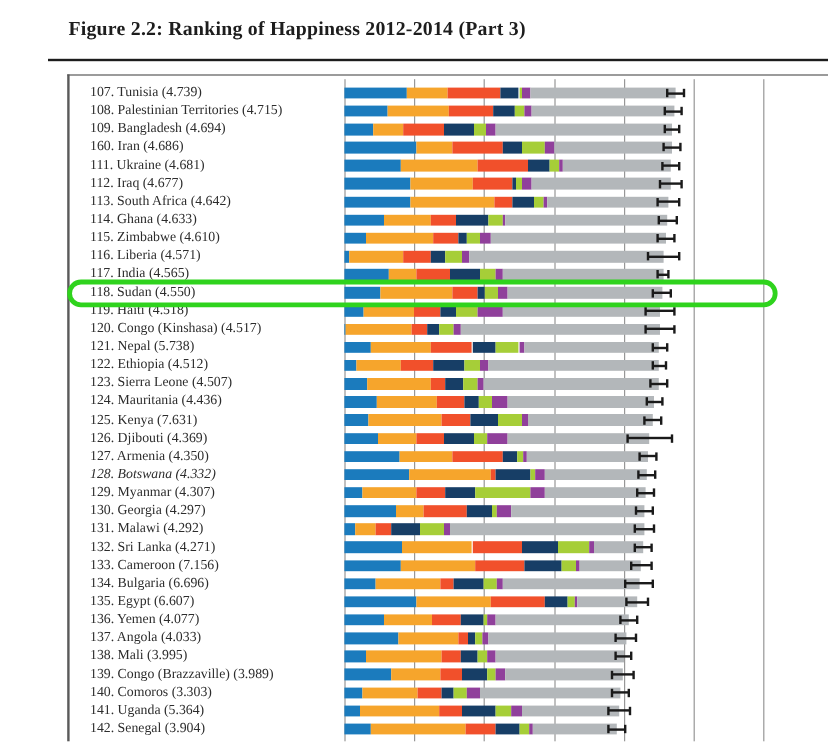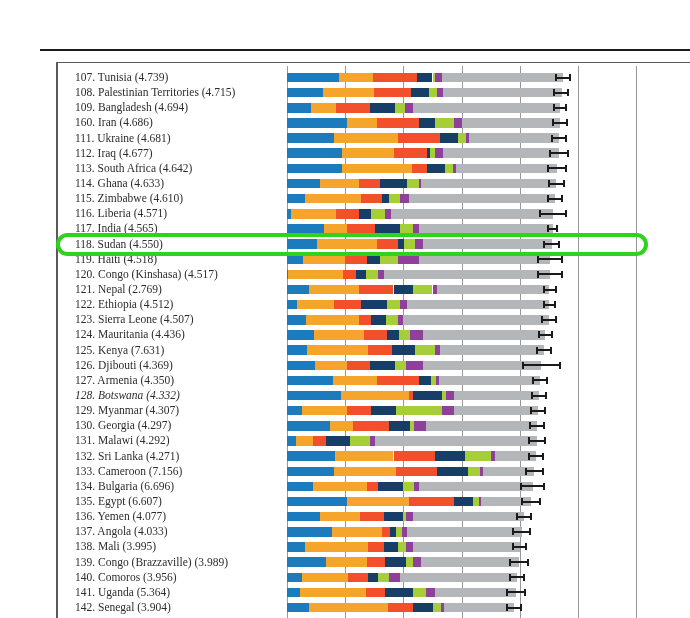--- a/index.html
+++ b/index.html
@@ -27,20 +27,21 @@
   .err-cap{position:absolute;width:2px;height:7px;background:#1a1a1a;}
   .highlight-box{
     position:absolute;box-sizing:border-box;
     border:4px solid #2fd31d;border-radius:12px;background:transparent;
   }
 </style>
 </head>
 <body>
 
 <div id="stage">
+  <div class="figure-title">Figure 2.2: Ranking of Happiness 2012-2014 (Part 3)</div>
   <div class="title-rule"></div>
   <div class="frame-top"></div>
   <div class="frame-left"></div>
   <div id="grid">
       <div class="gridline" style="left: 287px;"></div>
       <div class="gridline" style="left: 345.2px;"></div>
       <div class="gridline" style="left: 403.4px;"></div>
       <div class="gridline" style="left: 461.6px;"></div>
       <div class="gridline" style="left: 519.8px;"></div>
       <div class="gridline" style="left: 578px;"></div>
@@ -194,21 +195,21 @@
       <div class="seg" style="left: 287px; top: 269.635px; width: 1.164px; background: rgb(27, 123, 189);"></div>
       <div class="seg" style="left: 288.164px; top: 269.635px; width: 55.29px; background: rgb(246, 165, 44);"></div>
       <div class="seg" style="left: 343.454px; top: 269.635px; width: 12.804px; background: rgb(241, 80, 43);"></div>
       <div class="seg" style="left: 356.258px; top: 269.635px; width: 9.894px; background: rgb(23, 62, 102);"></div>
       <div class="seg" style="left: 366.152px; top: 269.635px; width: 12.222px; background: rgb(166, 206, 56);"></div>
       <div class="seg" style="left: 378.374px; top: 269.635px; width: 5.238px; background: rgb(144, 64, 155);"></div>
       <div class="seg" style="left: 383.612px; top: 269.635px; width: 166.452px; background: rgb(179, 183, 186);"></div>
       <div class="err-line" style="left: 538.249px; top: 273.385px; width: 23.28px;"></div>
       <div class="err-cap" style="left: 537.249px; top: 270.885px;"></div>
       <div class="err-cap" style="left: 560.529px; top: 270.885px;"></div>
-      <div class="row-label" style="top: 282.03px;">121. Nepal (2.769)</div>
+      <div class="row-label" style="top: 282.03px;">121. Nepal (5.738)</div>
       <div class="seg" style="left: 287px; top: 284.78px; width: 21.534px; background: rgb(27, 123, 189);"></div>
       <div class="seg" style="left: 308.534px; top: 284.78px; width: 50.052px; background: rgb(246, 165, 44);"></div>
       <div class="seg" style="left: 358.586px; top: 284.78px; width: 34.92px; background: rgb(241, 80, 43);"></div>
       <div class="seg" style="left: 393.506px; top: 284.78px; width: 19.788px; background: rgb(23, 62, 102);"></div>
       <div class="seg" style="left: 413.294px; top: 284.78px; width: 19.206px; background: rgb(166, 206, 56);"></div>
       <div class="seg" style="left: 432.5px; top: 284.78px; width: 4.074px; background: rgb(144, 64, 155);"></div>
       <div class="seg" style="left: 436.574px; top: 284.78px; width: 112.908px; background: rgb(179, 183, 186);"></div>
       <div class="err-line" style="left: 543.895px; top: 288.53px; width: 11.64px;"></div>
       <div class="err-cap" style="left: 542.895px; top: 286.03px;"></div>
       <div class="err-cap" style="left: 554.535px; top: 286.03px;"></div>
@@ -403,21 +404,21 @@
       <div class="seg" style="left: 287px; top: 557.39px; width: 38.994px; background: rgb(27, 123, 189);"></div>
       <div class="seg" style="left: 325.994px; top: 557.39px; width: 40.74px; background: rgb(246, 165, 44);"></div>
       <div class="seg" style="left: 366.734px; top: 557.39px; width: 18.042px; background: rgb(241, 80, 43);"></div>
       <div class="seg" style="left: 384.776px; top: 557.39px; width: 21.534px; background: rgb(23, 62, 102);"></div>
       <div class="seg" style="left: 406.31px; top: 557.39px; width: 6.984px; background: rgb(166, 206, 56);"></div>
       <div class="seg" style="left: 413.294px; top: 557.39px; width: 8.148px; background: rgb(144, 64, 155);"></div>
       <div class="seg" style="left: 421.442px; top: 557.39px; width: 97.776px; background: rgb(179, 183, 186);"></div>
       <div class="err-line" style="left: 510.43px; top: 561.14px; width: 17.46px;"></div>
       <div class="err-cap" style="left: 509.43px; top: 558.64px;"></div>
       <div class="err-cap" style="left: 526.89px; top: 558.64px;"></div>
-      <div class="row-label" style="top: 569.785px;">140. Comoros (3.956)</div>
+      <div class="row-label" style="top: 569.785px;">140. Comoros (3.303)</div>
       <div class="seg" style="left: 287px; top: 572.535px; width: 14.55px; background: rgb(27, 123, 189);"></div>
       <div class="seg" style="left: 301.55px; top: 572.535px; width: 46.56px; background: rgb(246, 165, 44);"></div>
       <div class="seg" style="left: 348.11px; top: 572.535px; width: 20.37px; background: rgb(241, 80, 43);"></div>
       <div class="seg" style="left: 368.48px; top: 572.535px; width: 9.894px; background: rgb(23, 62, 102);"></div>
       <div class="seg" style="left: 378.374px; top: 572.535px; width: 11.058px; background: rgb(166, 206, 56);"></div>
       <div class="seg" style="left: 389.432px; top: 572.535px; width: 10.476px; background: rgb(144, 64, 155);"></div>
       <div class="seg" style="left: 399.908px; top: 572.535px; width: 117.564px; background: rgb(179, 183, 186);"></div>
       <div class="err-line" style="left: 510.255px; top: 576.285px; width: 13.968px;"></div>
       <div class="err-cap" style="left: 509.255px; top: 573.785px;"></div>
       <div class="err-cap" style="left: 523.223px; top: 573.785px;"></div>

